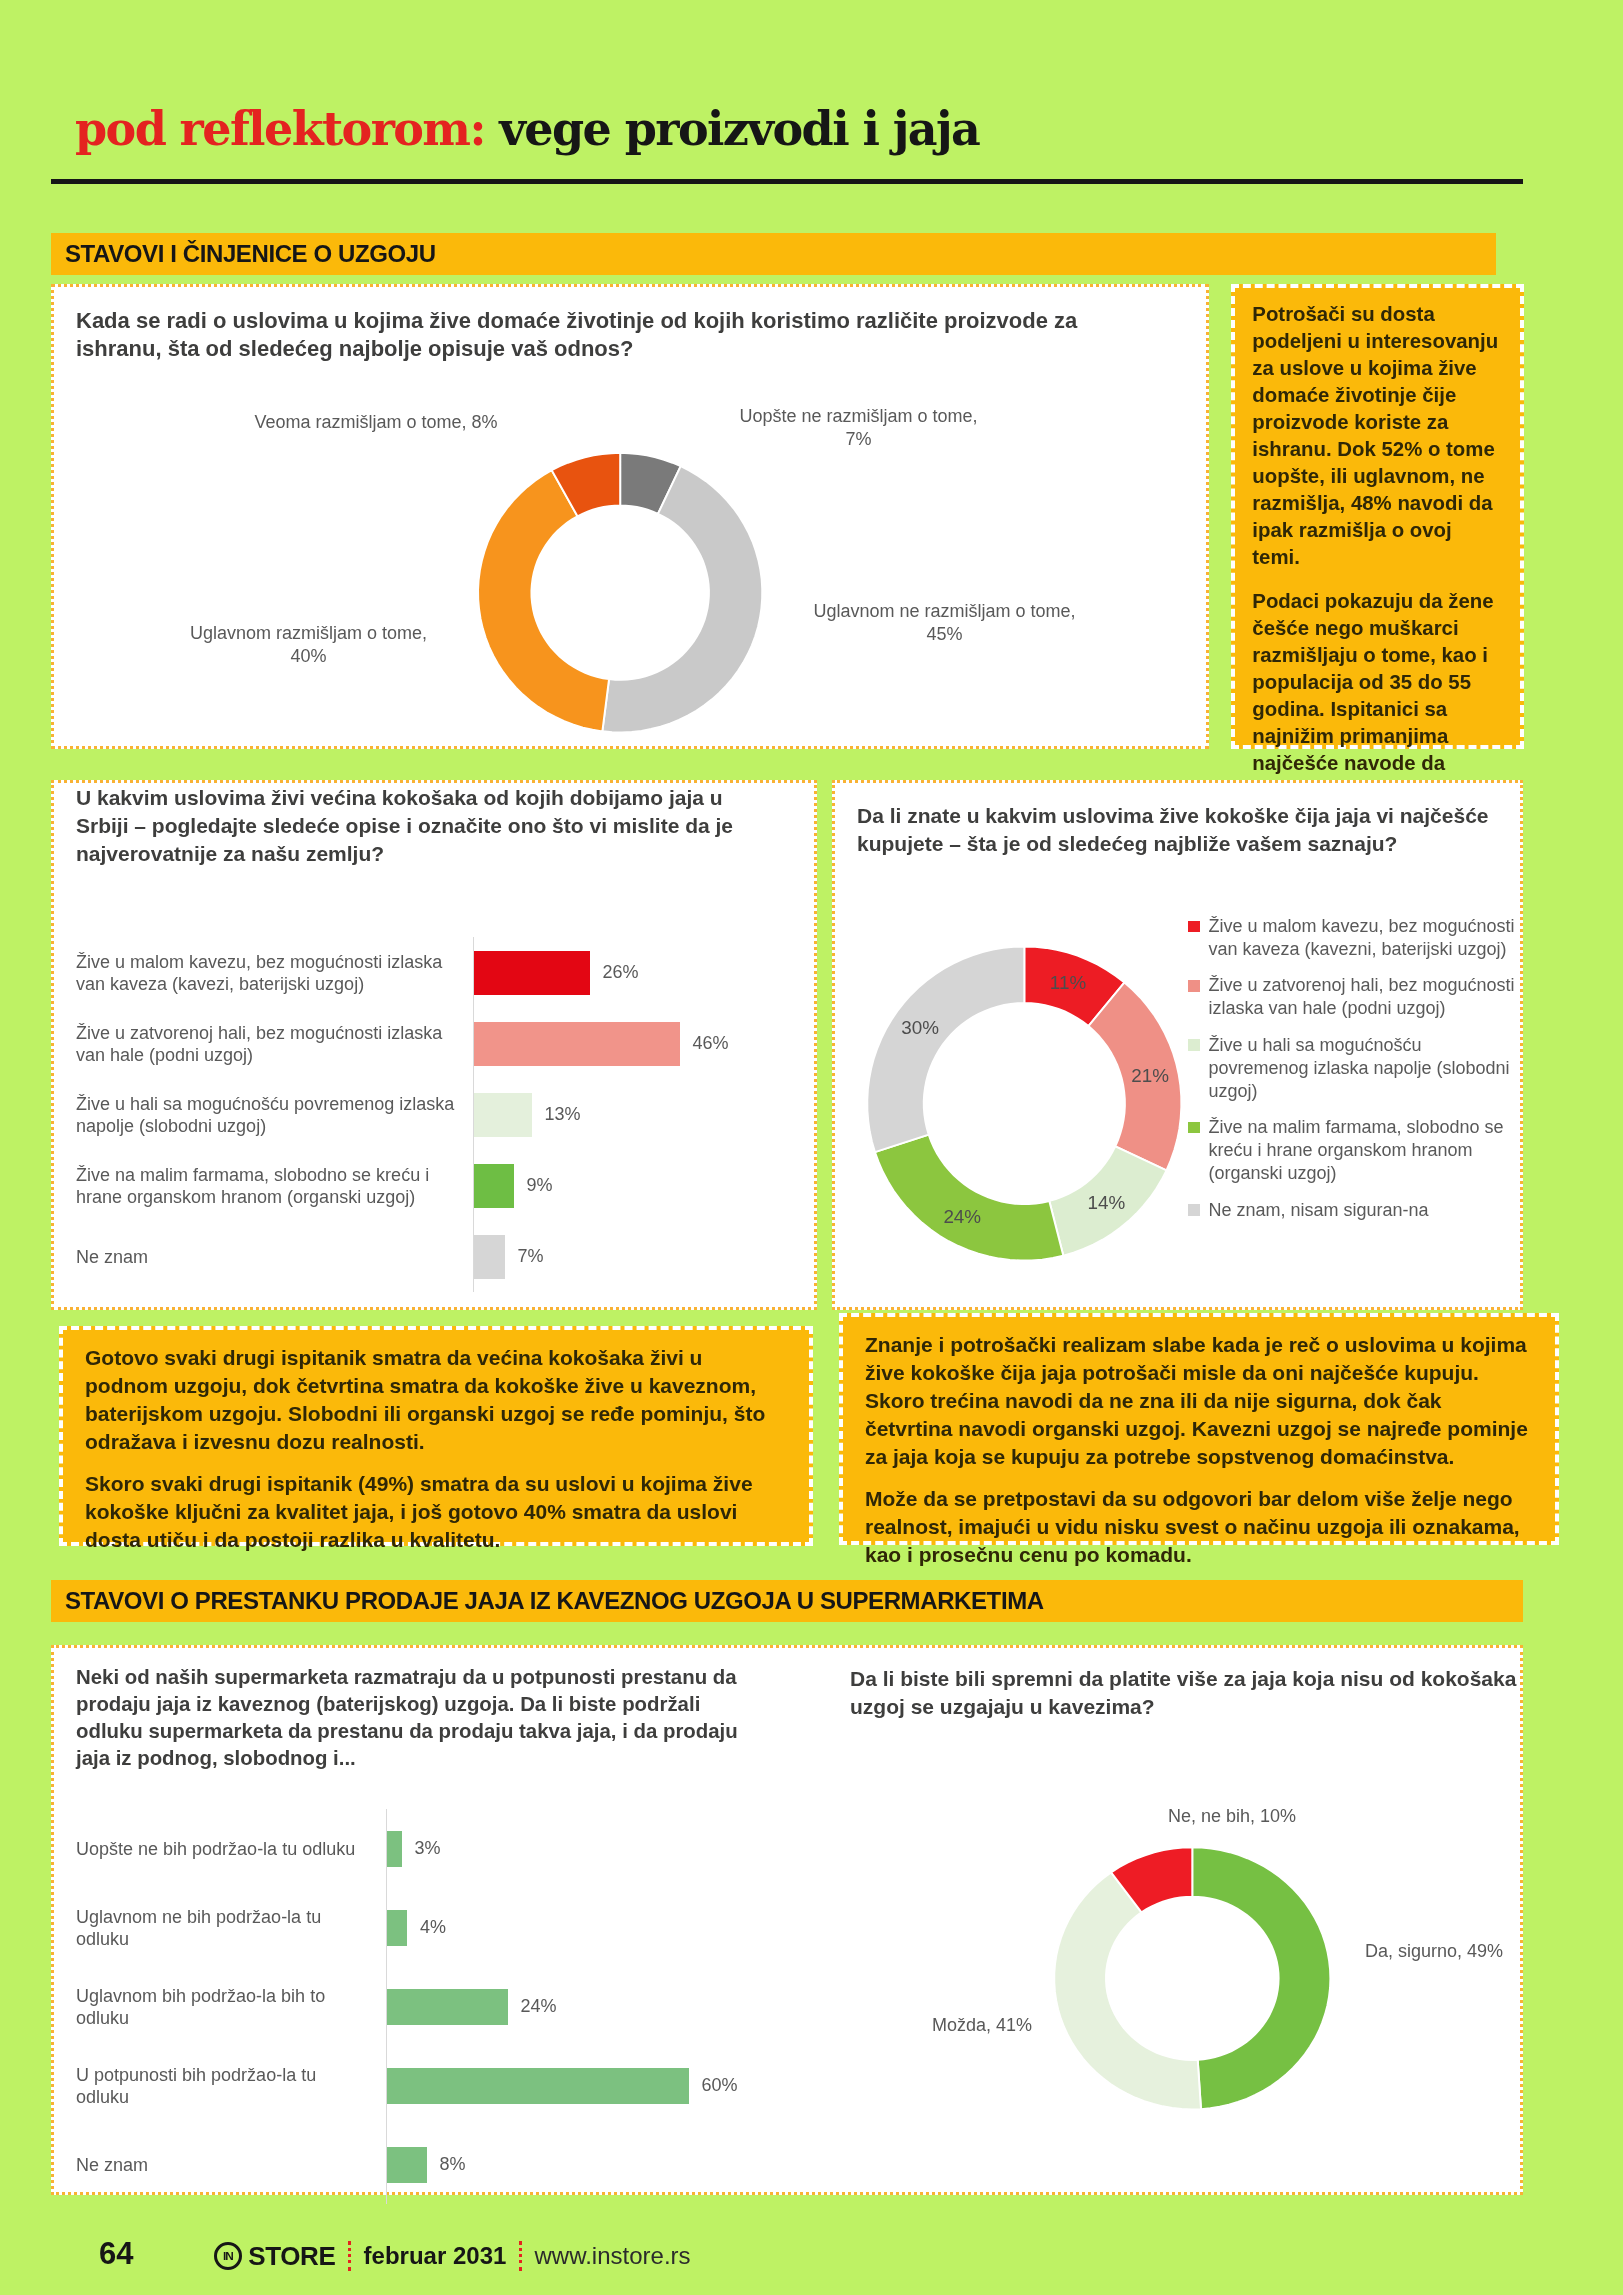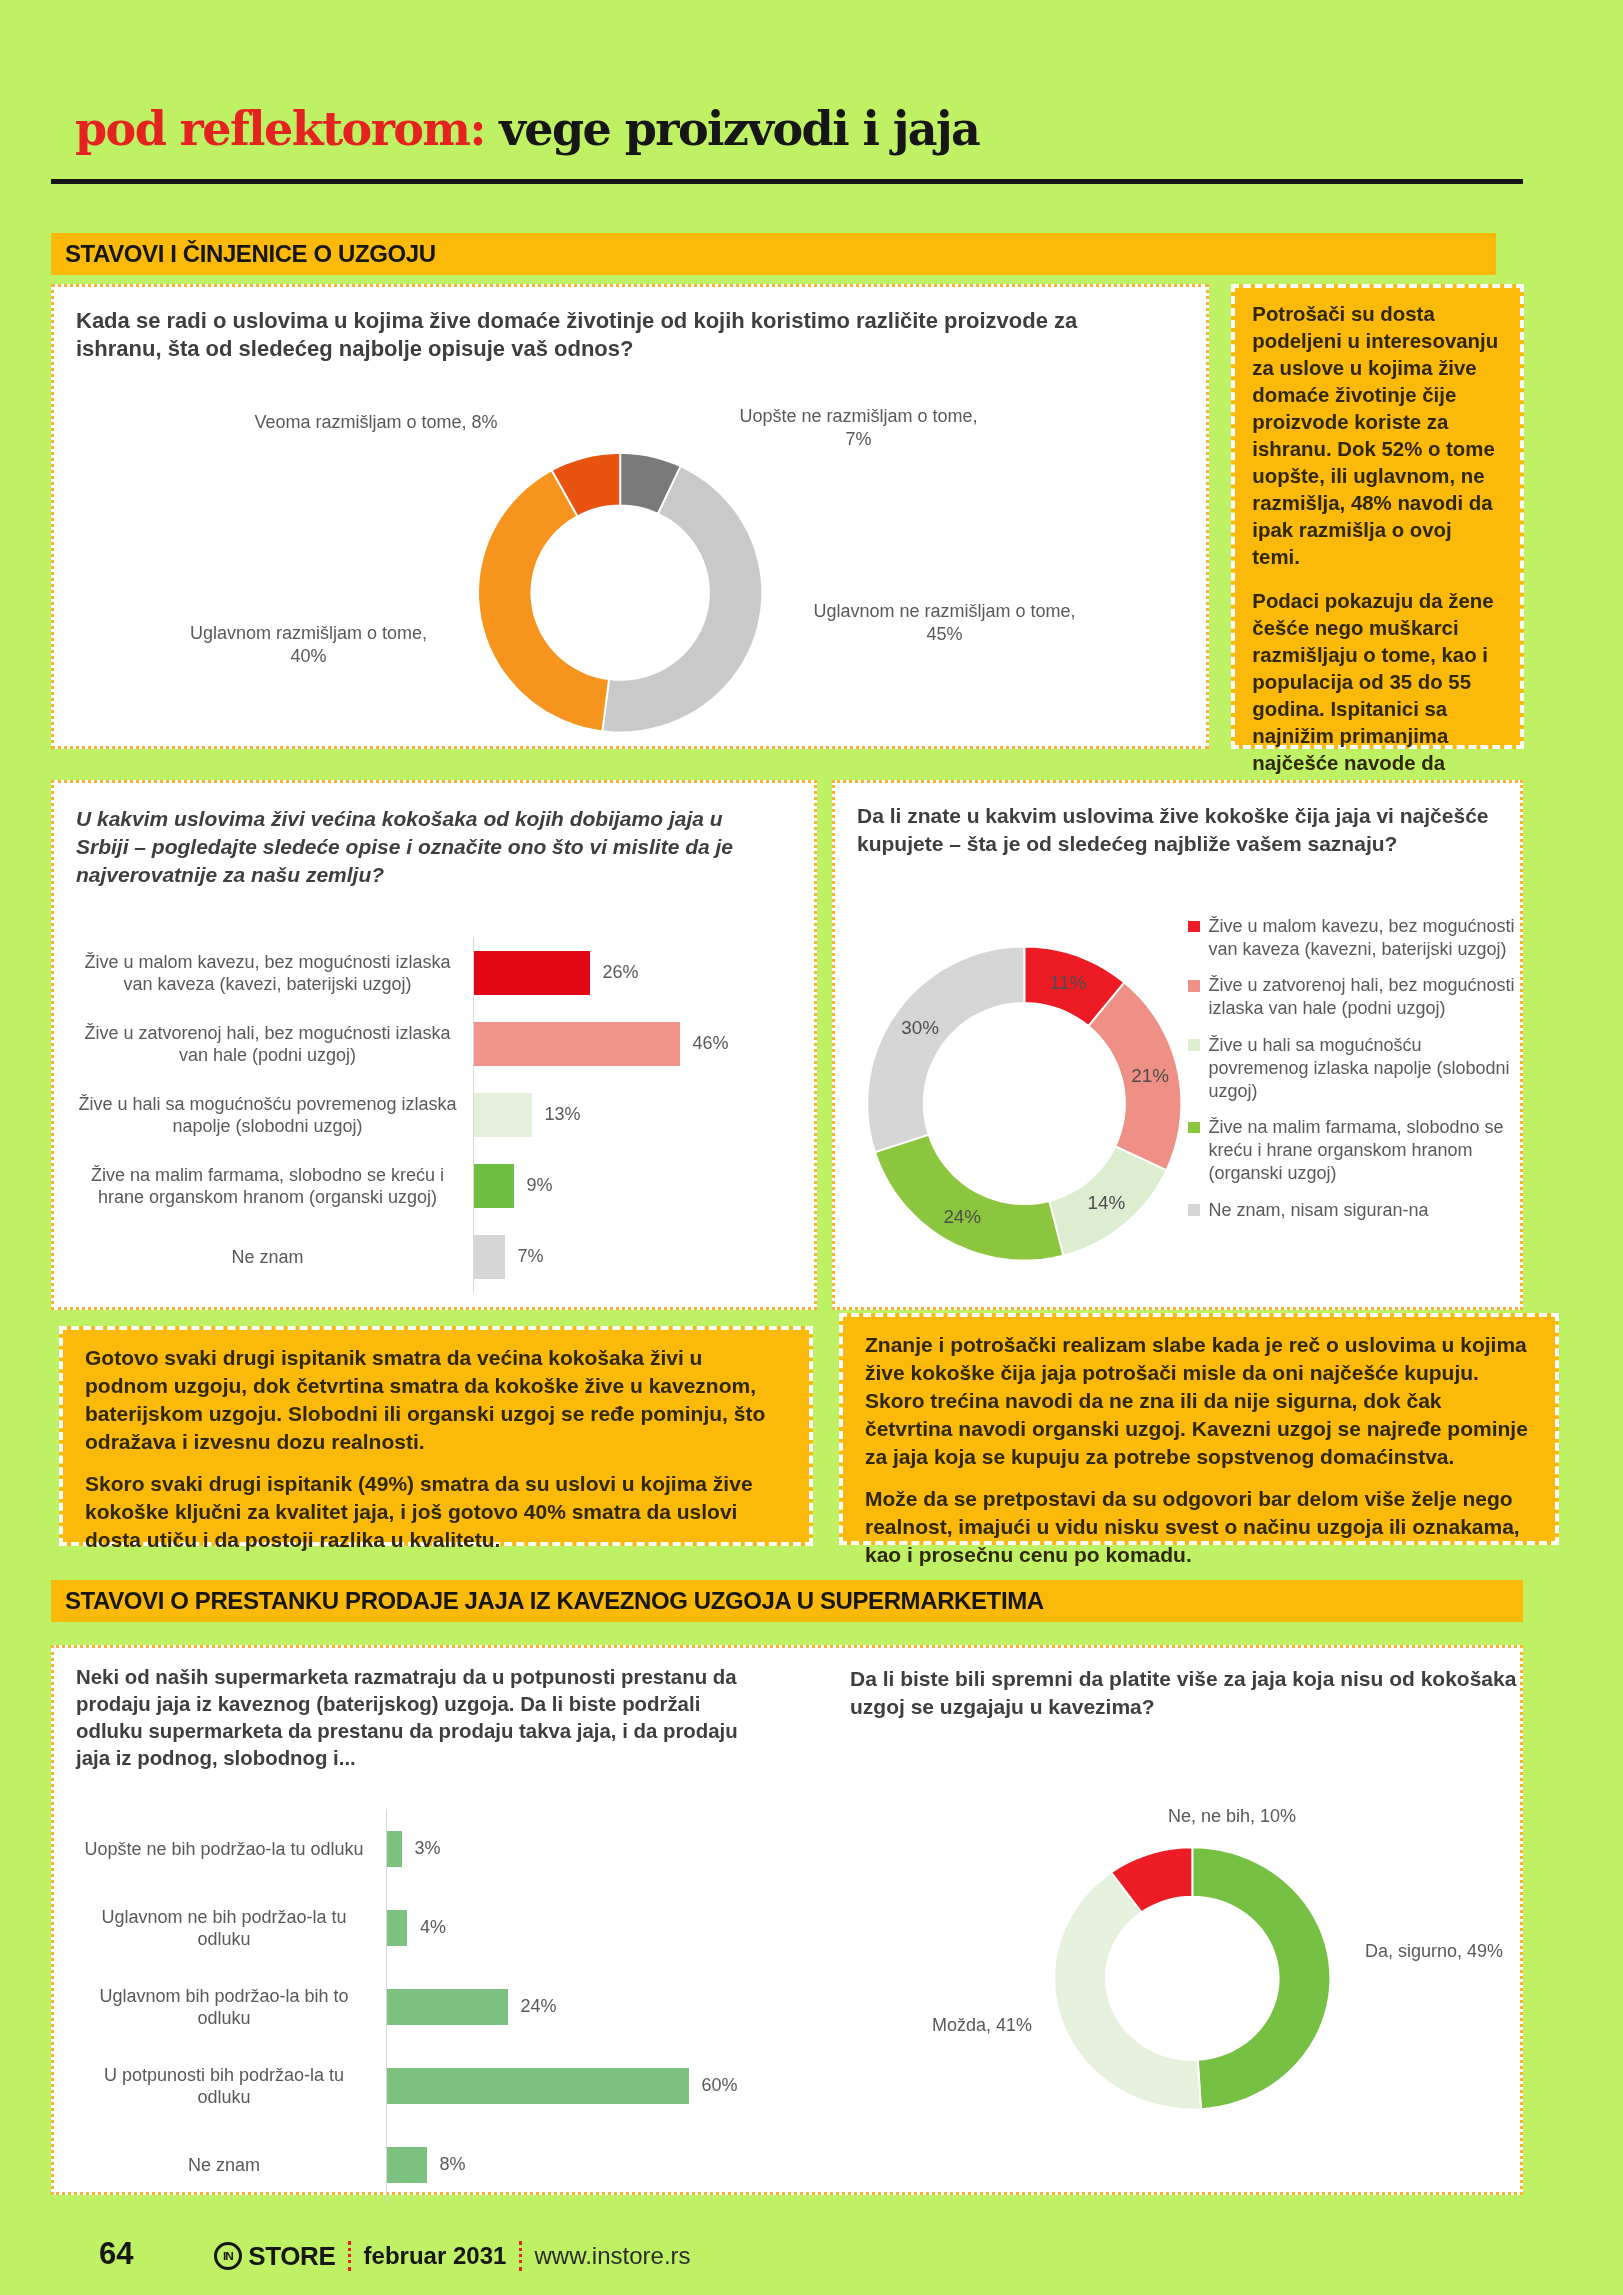--- a/index.html
+++ b/index.html
@@ -22,21 +22,21 @@
 
   
   .panel{position:absolute;border:3.1px dotted #f9b233;background:#ffffff;box-sizing:border-box;}
   #panel1{left:51px;top:284px;width:1158px;height:465px;}
   #panel2L{left:51px;top:780px;width:766px;height:530px;}
   #panel2R{left:832px;top:780px;width:691px;height:530px;}
   #panel3{left:51px;top:1645px;width:1472px;height:550px;}
 
   .question{position:absolute;font-weight:bold;font-size:21px;line-height:28px;color:#3e3e3d;}
   #q1{left:22px;top:20.4px;width:1084px;font-size:22px;}
-  #q2{left:22px;top:22px;width:691px;font-style:italic;}
+  #q2{left:22px;top:1px;width:691px;}
   #q3{left:22px;top:19px;width:660px;}
   #q4{left:22px;top:15.7px;width:668px;font-size:20.4px;line-height:27px;}
   #q5{left:796px;top:17.3px;width:675px;}
 
   
   .stamp{position:absolute;background:#fbb90a;border:4.7px dashed #ffffff;box-sizing:border-box;
         color:#2f2706;font-weight:bold;}
   #sidebar-box{left:1231px;top:284px;width:293px;height:465px;padding:12.6px 17.3px;}
   #sidebar-box p{margin:0 0 17.3px 0;font-size:20.4px;line-height:27px;}
   .analysis{padding:14px 22px;}
@@ -56,21 +56,21 @@
   #lbl-uglavnom{left:119px;top:335px;width:271px;}
   #lbl-nebih{left:1109px;top:157px;width:138px;}
   #lbl-da{left:1297px;top:292px;width:166px;}
   #lbl-mozda{left:810px;top:366px;width:236px;}
 
   
   .barchart{position:absolute;}
   #barchart1{left:22px;top:154px;width:726px;}
   #barchart2{left:22px;top:161px;width:707px;}
   .bar-row{display:flex;align-items:center;}
-  .bar-label{font-size:18px;line-height:22px;color:#595959;text-align:center;padding-right:14px;box-sizing:border-box;flex:none;}
+  .bar-label{font-size:18px;line-height:22px;color:#595959;text-align:left;padding-right:14px;box-sizing:border-box;flex:none;}
   .bar-track{flex:1;display:flex;align-items:center;align-self:stretch;border-left:0.8px solid #d9d9d9;}
   .bar{flex:none;}
   .bar-pct{font-size:18px;color:#595959;margin-left:12.6px;}
 
   
   .legend{position:absolute;left:353px;top:132px;width:330px;}
   .legend-item{display:flex;margin-bottom:13.4px;}
   .legend-sq{width:11.8px;height:11.8px;flex:none;margin:5.5px 8.6px 0 0;}
   .legend-txt{font-size:18px;line-height:23px;color:#595959;}
 

